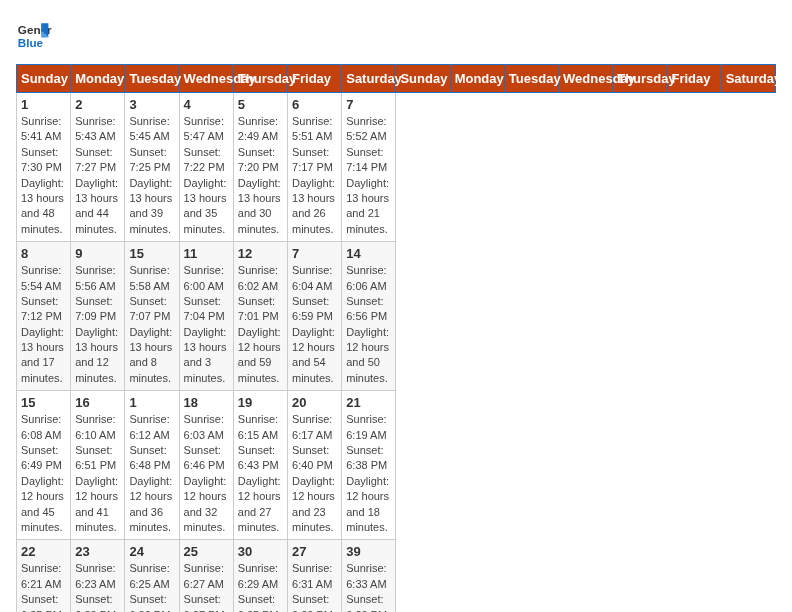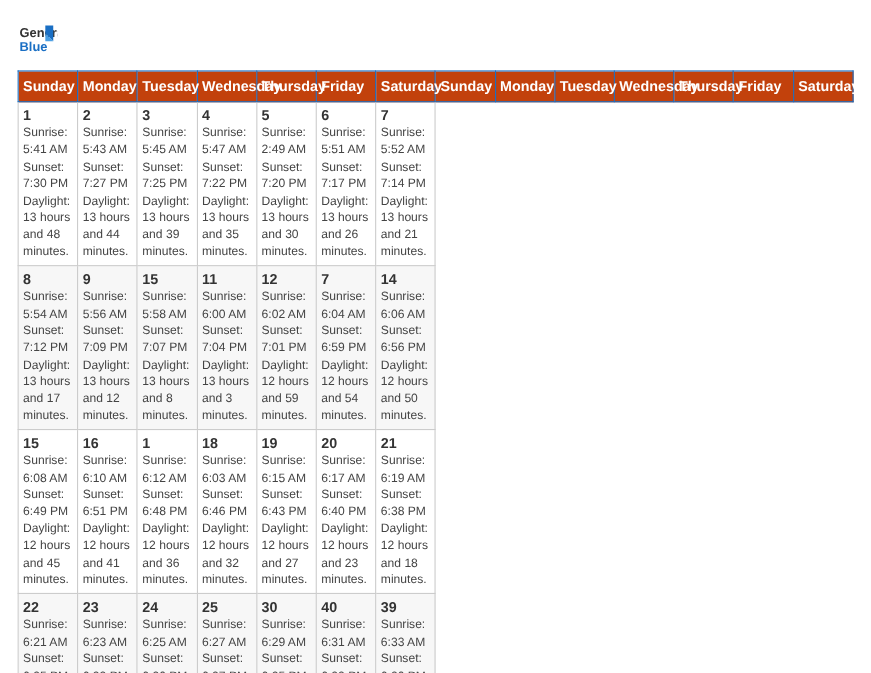--- a/index.html
+++ b/index.html
@@ -297,21 +297,21 @@
 and 0 minutes.</div>
         </td>
         <td>
           <span class="day-num">30</span>
           <div class="day-info">Sunrise: 6:29 AM
 Sunset: 6:25 PM
 Daylight: 11 hours
 and 56 minutes.</div>
         </td>
         <td>
-          <span class="day-num">40</span>
+          <span class="day-num">27</span>
           <div class="day-info">Sunrise: 6:31 AM
 Sunset: 6:22 PM
 Daylight: 11 hours
 and 51 minutes.</div>
         </td>
         <td>
           <span class="day-num">39</span>
           <div class="day-info">Sunrise: 6:33 AM
 Sunset: 6:20 PM
 Daylight: 11 hours

